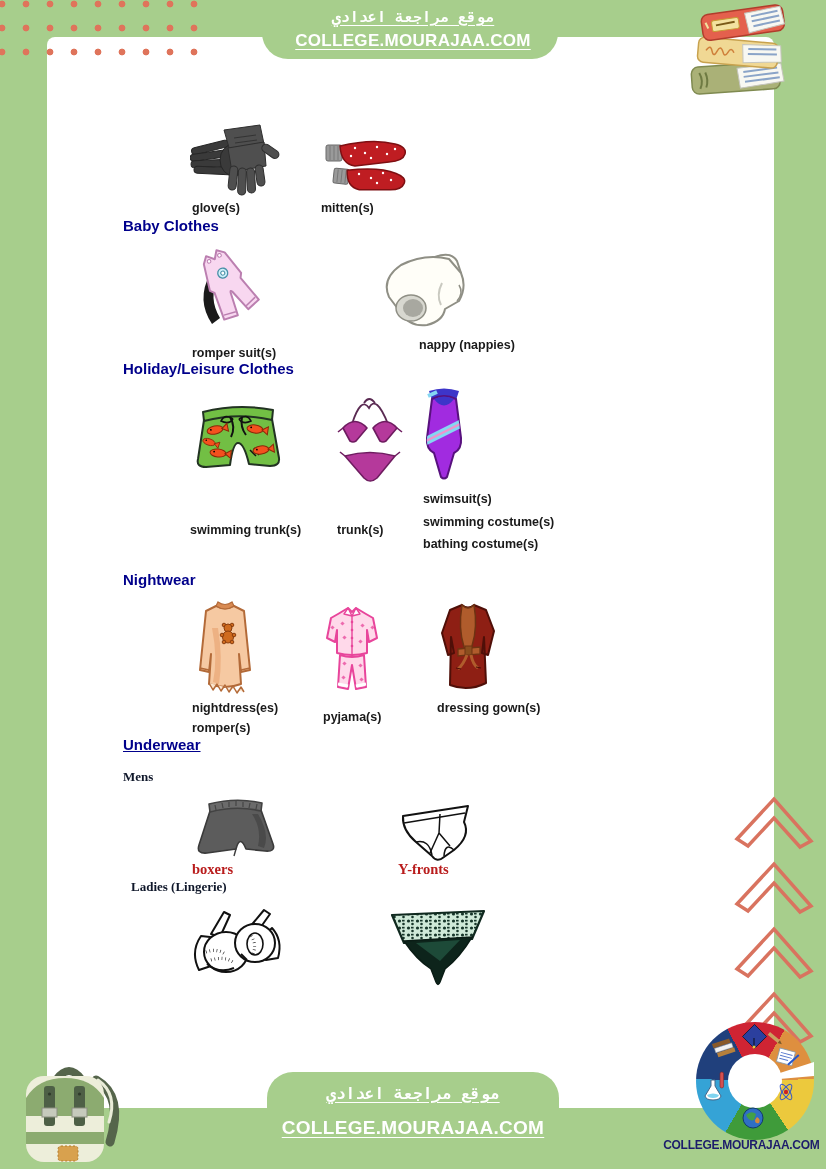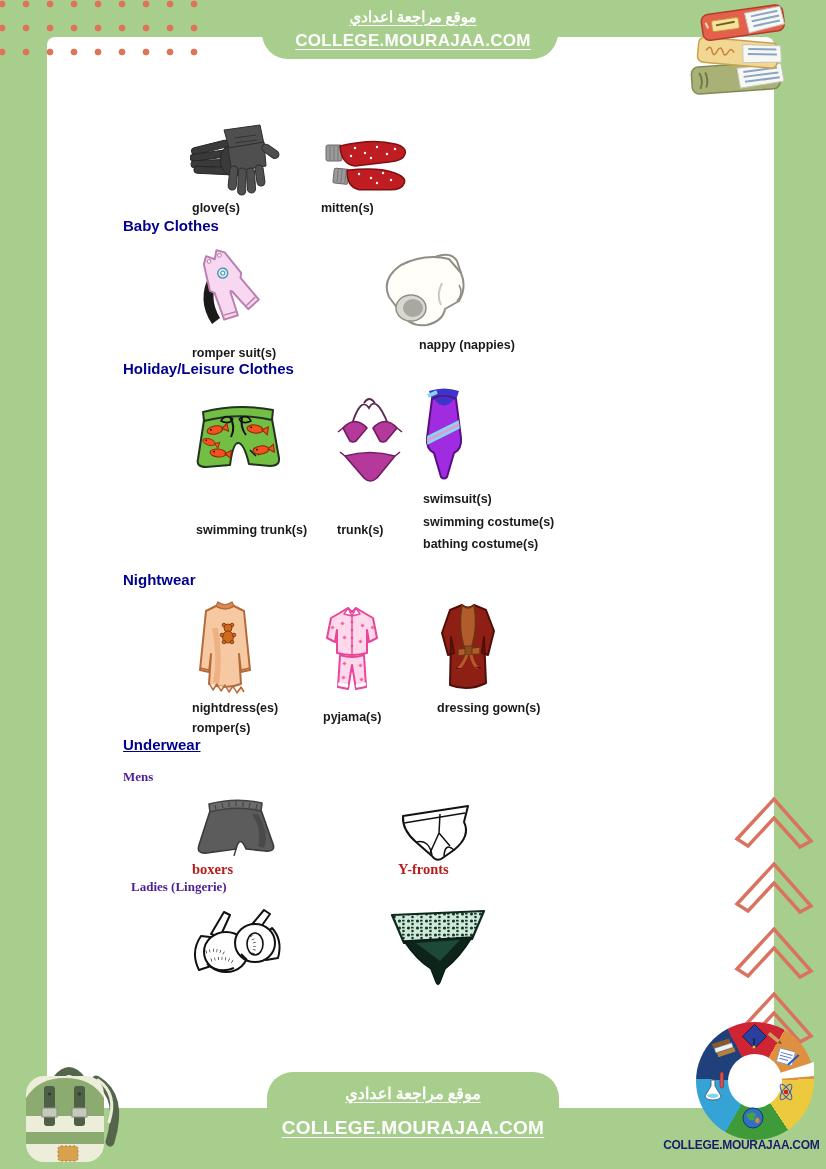--- a/index.html
+++ b/index.html
@@ -8,27 +8,27 @@
   .abs{position:absolute;}
   .page-bg{left:0;top:0;width:826px;height:1169px;background:#a7ce8c;}
   .paper{left:47px;top:37px;width:727px;height:1073px;background:#ffffff;border-radius:8px;}
   .dotgrid{left:0;top:0;width:208px;height:62px;
     background-image:radial-gradient(circle,#df745b 3.1px,rgba(0,0,0,0) 3.7px);
     background-size:24px 24px;background-position:-10px -8px;}
   .tab-top{left:262px;top:0;width:296px;height:59px;background:#a7ce8c;border-radius:0 0 26px 26px;}
   .tab-bottom{left:267px;top:1072px;width:292px;height:40px;background:#a7ce8c;border-radius:26px 26px 0 0;}
   .band-bottom{left:0;top:1108px;width:826px;height:61px;background:#a7ce8c;}
   .site-ar{width:300px;text-align:center;color:#ffffff;font-weight:bold;
-    font-family:Liberation Serif, serif;direction:rtl;
+    font-family:Liberation Mono, monospace;direction:rtl;
     text-decoration:underline;text-underline-offset:3px;}
   .site-dom{width:300px;text-align:center;color:#ffffff;font-weight:bold;
     letter-spacing:.3px;text-decoration:underline;text-underline-offset:3px;white-space:nowrap;}
   .hd{font-size:15px;font-weight:bold;color:#00008b;white-space:nowrap;}
   .lbl{font-size:12.5px;font-weight:bold;color:#1a1a1a;white-space:nowrap;}
-  .serif-hd{font-family:"Liberation Serif",serif;font-size:13px;font-weight:bold;color:#4c1d95;white-space:nowrap;}
+  .serif-hd{font-family:"Liberation Serif",serif;font-size:13px;font-weight:bold;color:#0f172a;white-space:nowrap;}
   .serif-lbl{font-family:"Liberation Serif",serif;font-size:14.5px;font-weight:bold;color:#b91c1c;white-space:nowrap;}
   .ring{width:118px;height:118px;border-radius:50%;
     background:conic-gradient(from -28deg,#cf2433 0 58deg,#de8f3f 58deg 116deg,#ecc93d 116deg 174deg,
       #3f9b3a 174deg 238deg,#35a3d6 238deg 300deg,#20407c 300deg 360deg);}
   .ring-hole{left:32px;top:32px;width:54px;height:54px;border-radius:50%;background:#ffffff;}
   .logo-caption{width:160px;text-align:center;font-size:12.5px;font-weight:bold;
     letter-spacing:-.3px;color:#1c1c6b;white-space:nowrap;transform:scaleX(.96);transform-origin:center;}
 </style>
 </head>
 <body>
@@ -198,21 +198,21 @@
   <path d="M14,11 Q24,24 34,11 Q24,6 14,11 Z" fill="#3d35c9"></path>
   <g clip-path="url(#swc1)">
     <line x1="0" y1="56" x2="48" y2="32" stroke="#85d6f2" stroke-width="8"></line>
     <line x1="0" y1="56" x2="48" y2="32" stroke="#f291cc" stroke-width="2.4"></line>
   </g>
   <line x1="8" y1="8" x2="17" y2="4" stroke="#85d6f2" stroke-width="4"></line>
 </svg>
 
 <div class="abs lbl" style="left:423px;top:492px;">swimsuit(s)</div>
 <div class="abs lbl" style="left:423px;top:515px;">swimming costume(s)</div>
-<div class="abs lbl" style="left:196px;top:523px;">swimming trunk(s)</div>
+<div class="abs lbl" style="left:190px;top:523px;">swimming trunk(s)</div>
 <div class="abs lbl" style="left:337px;top:523px;">trunk(s)</div>
 <div class="abs lbl" style="left:423px;top:537px;">bathing costume(s)</div>
 
 <div class="abs hd" style="left:123px;top:571px;">Nightwear</div>
 
 <svg class="abs" style="left:192px;top:598px;" width="68" height="102" viewBox="0 0 68 102">
   <path d="M24,8 L14,13 L8,72 L17,74 L19,56 L17,86 Q33,92 49,86 L47,56 L49,74 L58,72 L52,13 L42,8 Q33,13 24,8 Z" fill="#f6c9a2" stroke="#b36a38" stroke-width="2" stroke-linejoin="round"></path>
   <path d="M20,30 Q26,60 21,84 L27,86 Q31,60 26,30 Z" fill="#edb183"></path>
   <path d="M24,8 Q33,14 42,8 L40,4 Q33,9 26,4 Z" fill="#d88a52" stroke="#b36a38" stroke-width="1.2"></path>
   <g transform="translate(30,26)" fill="#cf6b1f" stroke="#8a3d0d" stroke-width="1">

